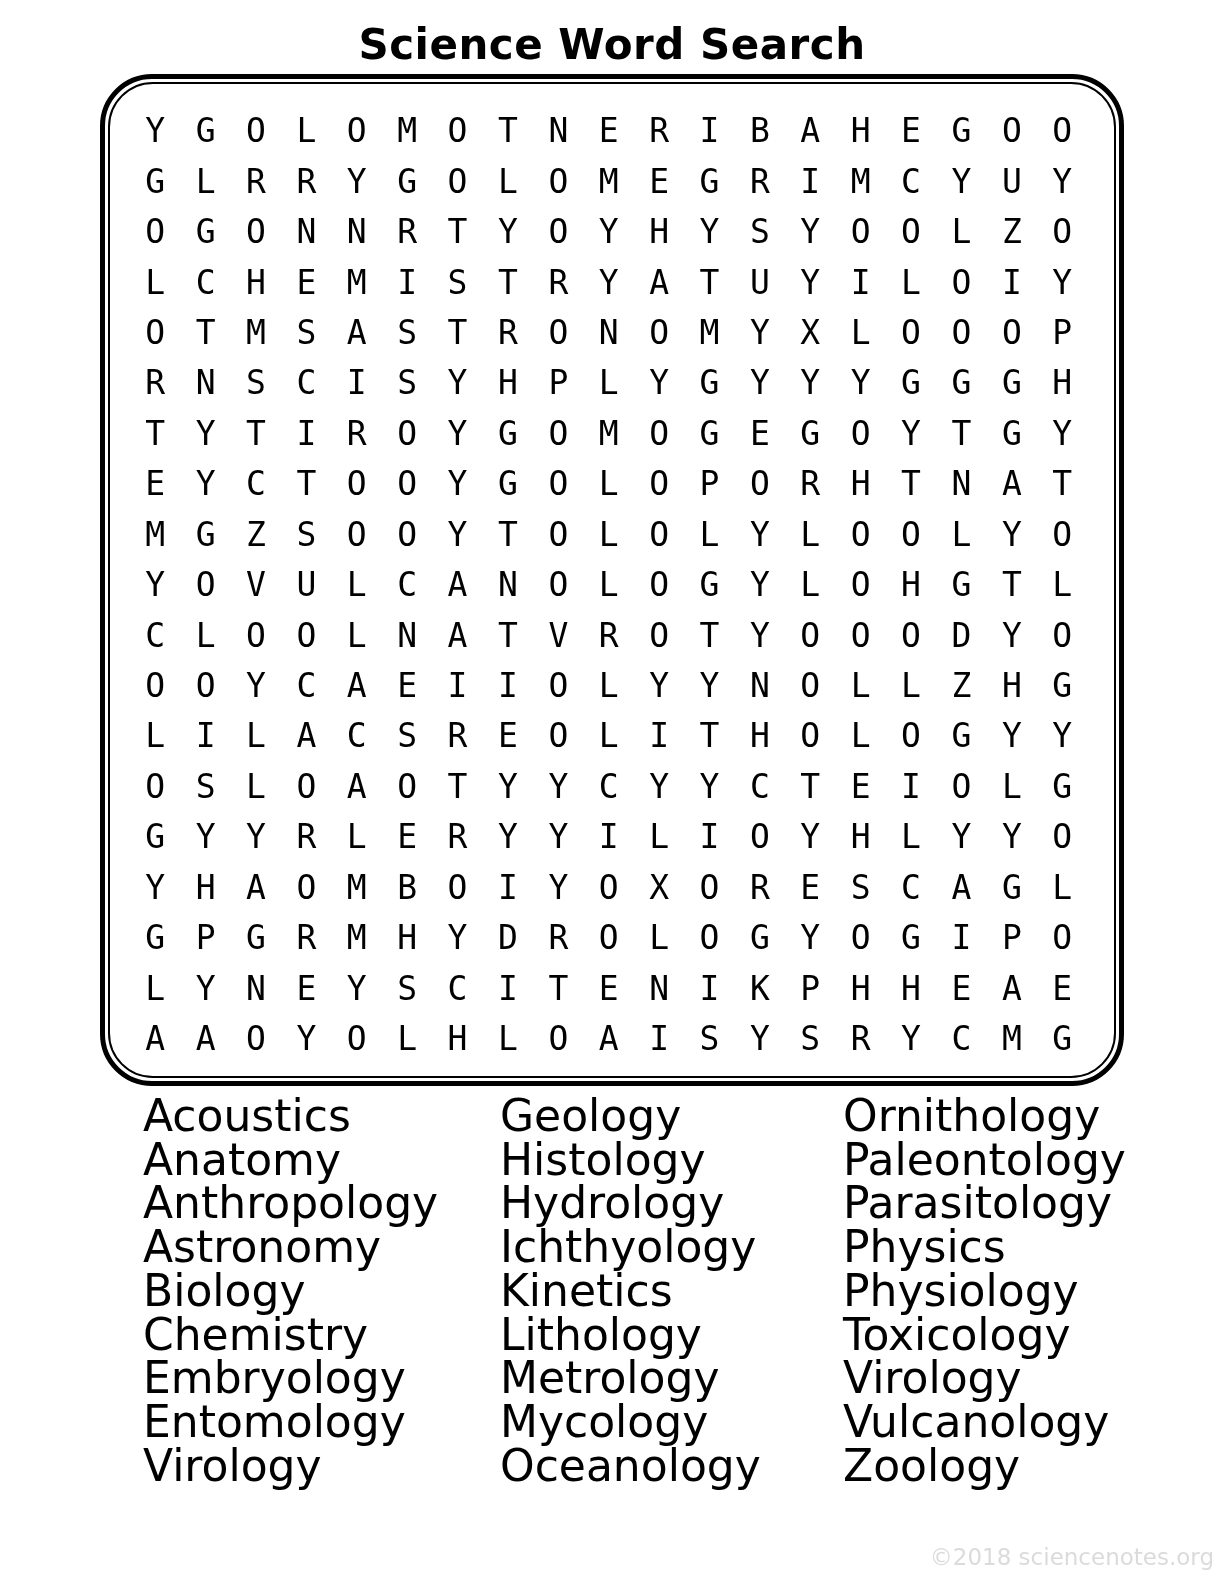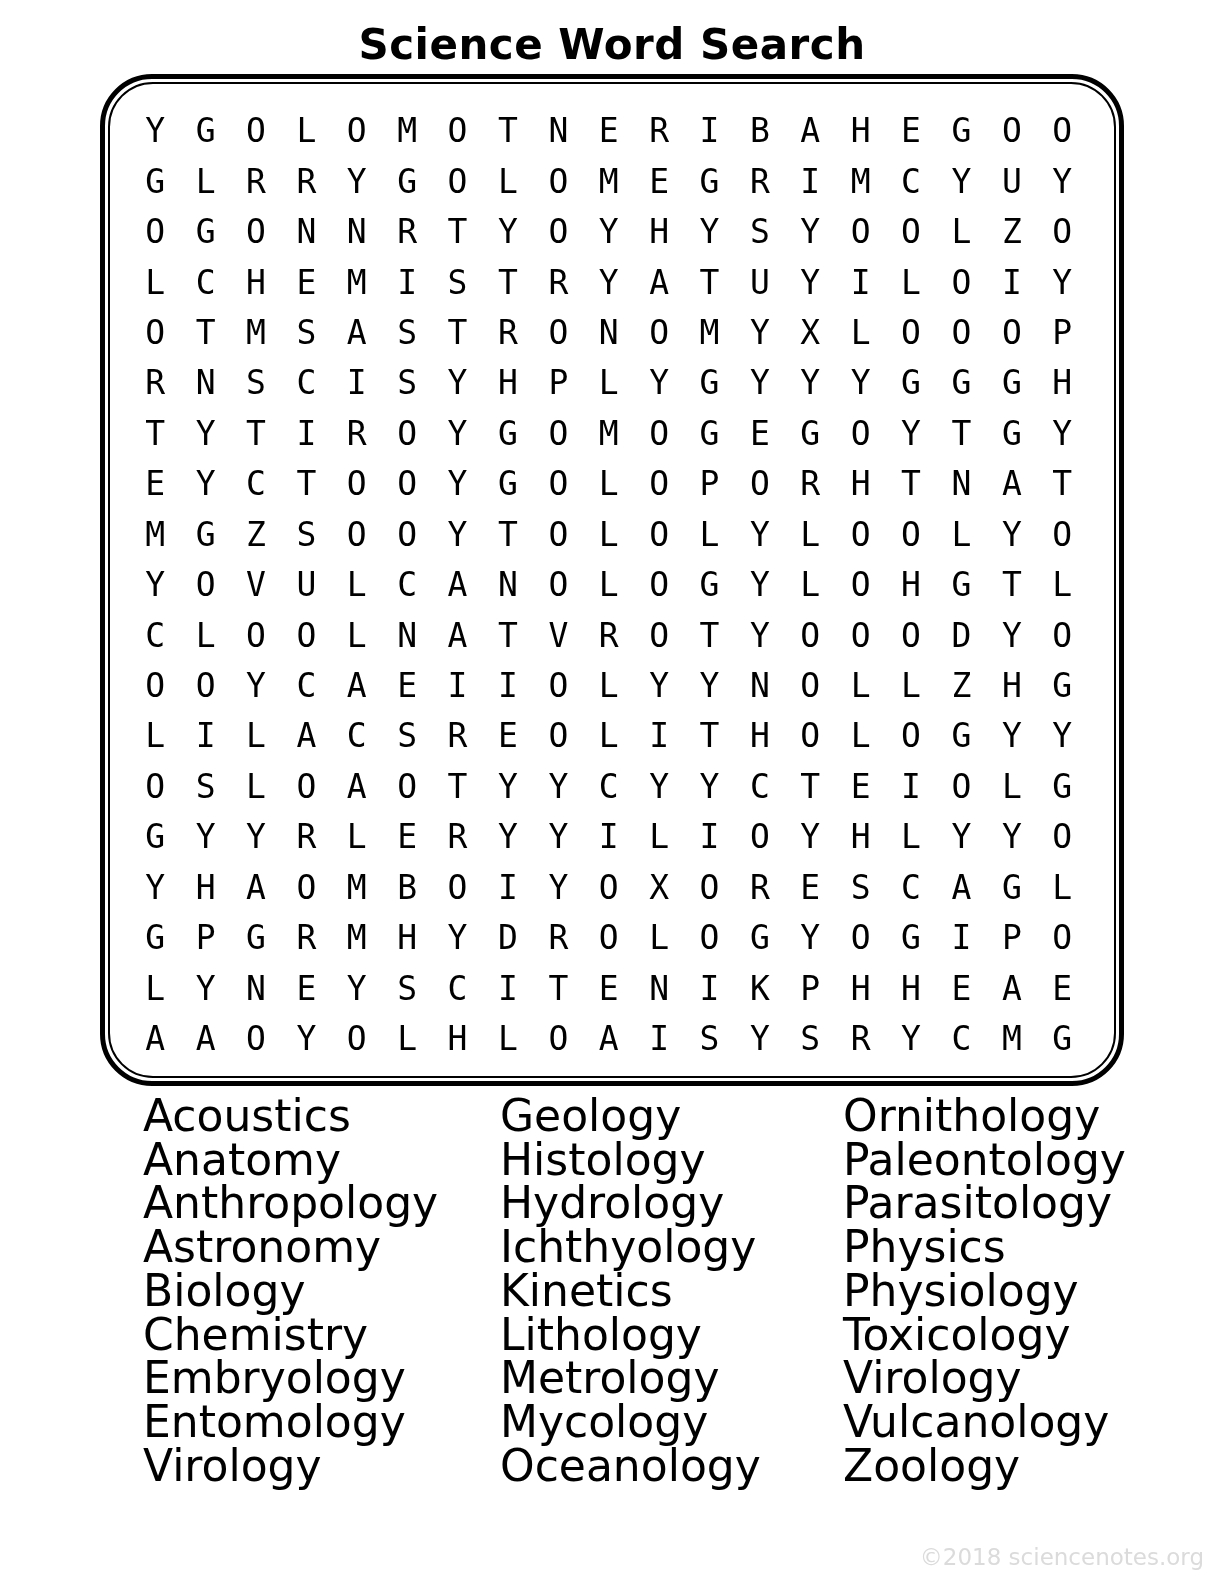--- a/index.html
+++ b/index.html
@@ -59,21 +59,21 @@
   .word {
     font-size: 44px;
     line-height: 43.7px;
     font-family: "DejaVu Sans", "Liberation Sans", sans-serif;
     white-space: nowrap;
   }
 
   .copyright {
     position: absolute;
     top: 1544px;
-    right: 20px;
+    right: 10px;
     font-size: 23px;
     color: #dbdbdb;
     font-family: "DejaVu Sans", "Liberation Sans", sans-serif;
   }
 </style>
 </head>
 <body>
 
 <h1 class="page-title">Science Word Search</h1>
 

